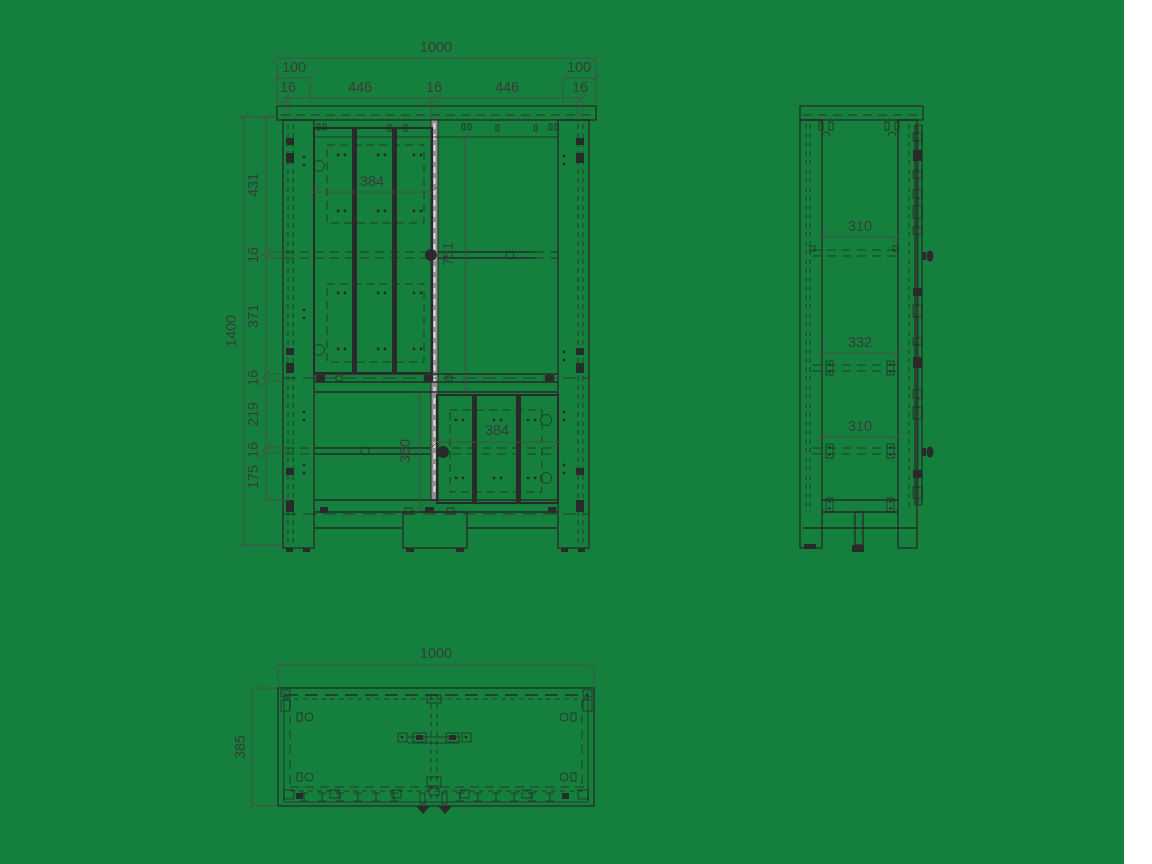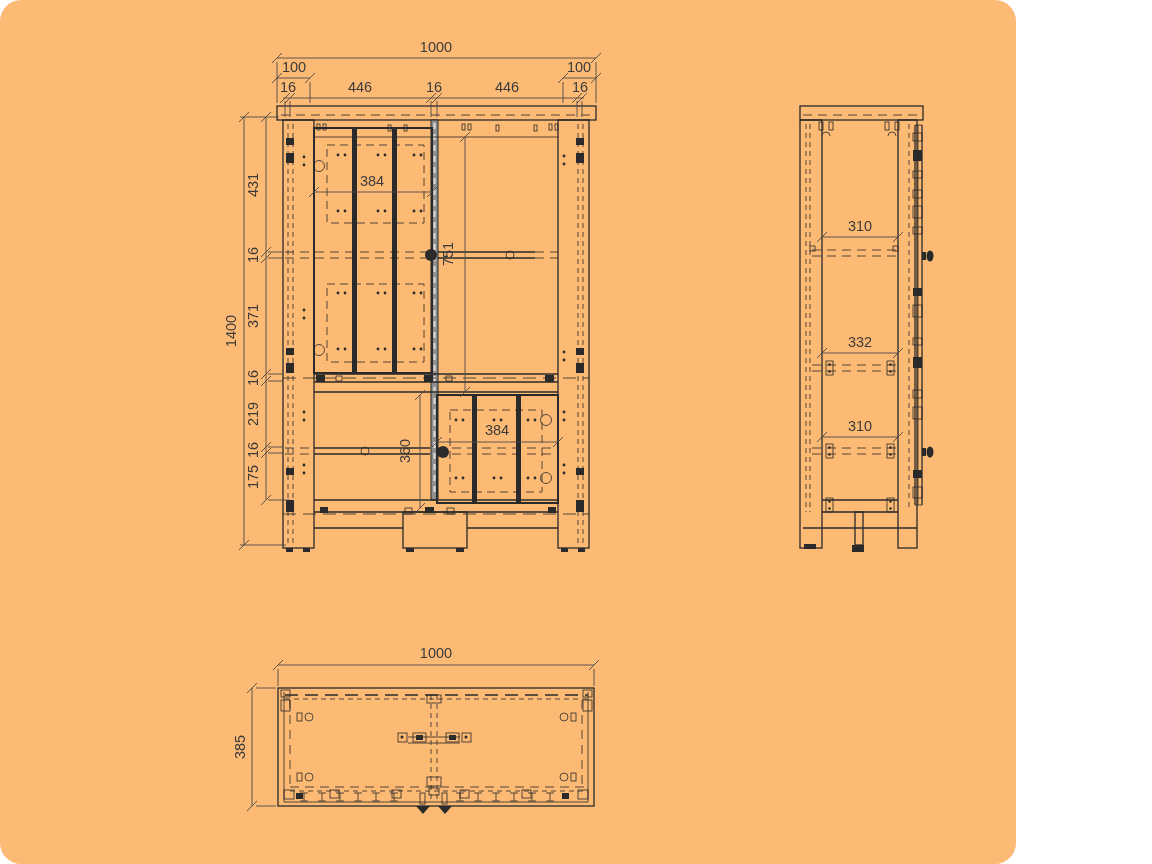--- a/index.html
+++ b/index.html
@@ -1,17 +1,17 @@
 <!DOCTYPE html>
 <html><head>
 <meta charset="utf-8">
 <style>
   html,body{margin:0;padding:0;background:#fff;}
-  .stage{position:relative;width:1016px;height:864px;background:#fdba74;overflow:hidden;
-         font-family:"Liberation Sans",sans-serif;border-radius:21px;}
+  .stage{position:relative;width:1124px;height:864px;background:#15803d;overflow:hidden;
+         font-family:"Liberation Sans",sans-serif;}
   svg{position:absolute;left:0;top:0;}
   .s  {stroke:#2a2a2a;stroke-width:1.3;fill:none;}
   .s2 {stroke:#2a2a2a;stroke-width:2;fill:none;}
   .st {stroke:#2a2a2a;stroke-width:.8;fill:none;}
   .d  {stroke-dasharray:9,6;}
   .d2 {stroke-dasharray:5,4;}
   .d3 {stroke-dasharray:13,7;}
   .f  {fill:#2a2a2a;stroke:none;}
   .dim{stroke:#4a4a4a;stroke-width:.9;fill:none;}
   text{font-family:"Liberation Sans",sans-serif;font-size:14.5px;fill:#3b3b3b;}

